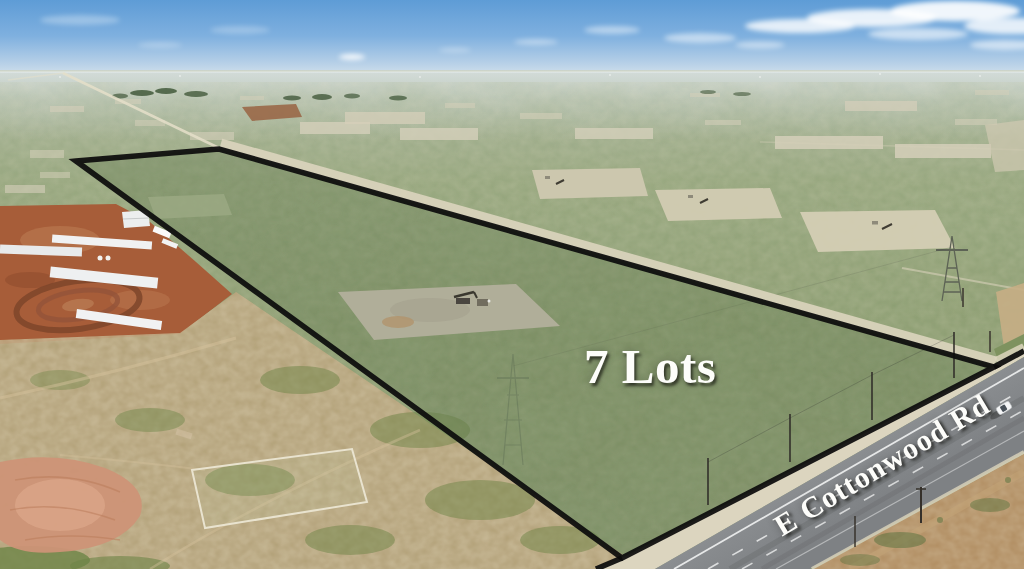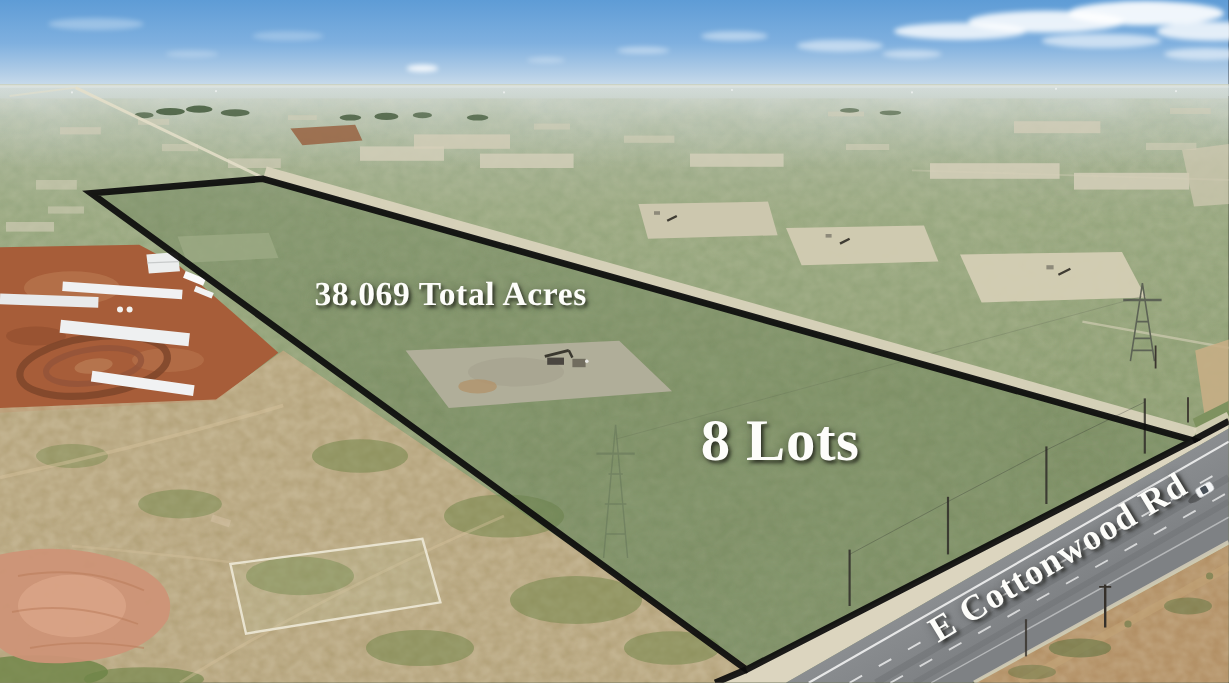--- a/index.html
+++ b/index.html
@@ -292,16 +292,15 @@
     <rect x="-3.2" y="-3" width="5.5" height="6" rx="1" fill="#495159"></rect>
   </g>
 
   <g>
     <polygon points="76,161 219,149 994,367 622,558" fill="none" stroke="#0c0c0c" stroke-width="5.5" stroke-linejoin="miter" opacity=".93"></polygon>
     <line x1="994" y1="367" x2="1024" y2="351" stroke="#0c0c0c" stroke-width="5.5" opacity=".93"></line>
     <line x1="622" y1="558" x2="596" y2="569" stroke="#0c0c0c" stroke-width="5.5" opacity=".93"></line>
   </g>
 </svg>
 
-  <div class="overlay-label lbl-acres">38.069 Total Acres</div>
-  <div class="overlay-label lbl-lots">8 Lots</div>
+  <div class="overlay-label lbl-lots">7 Lots</div>
   <div class="overlay-label lbl-road">E Cottonwood Rd</div>
 </div>
 
 </body></html>

